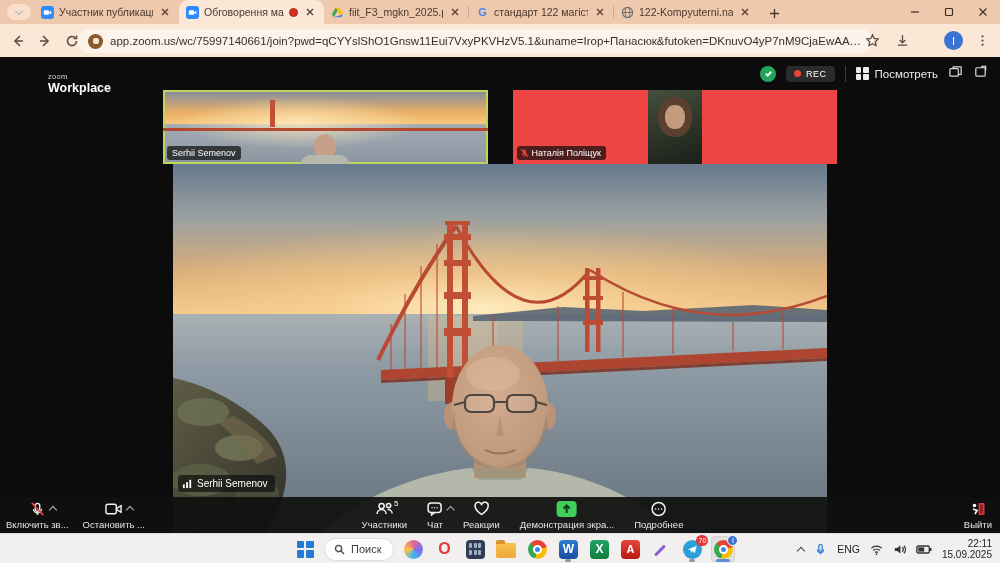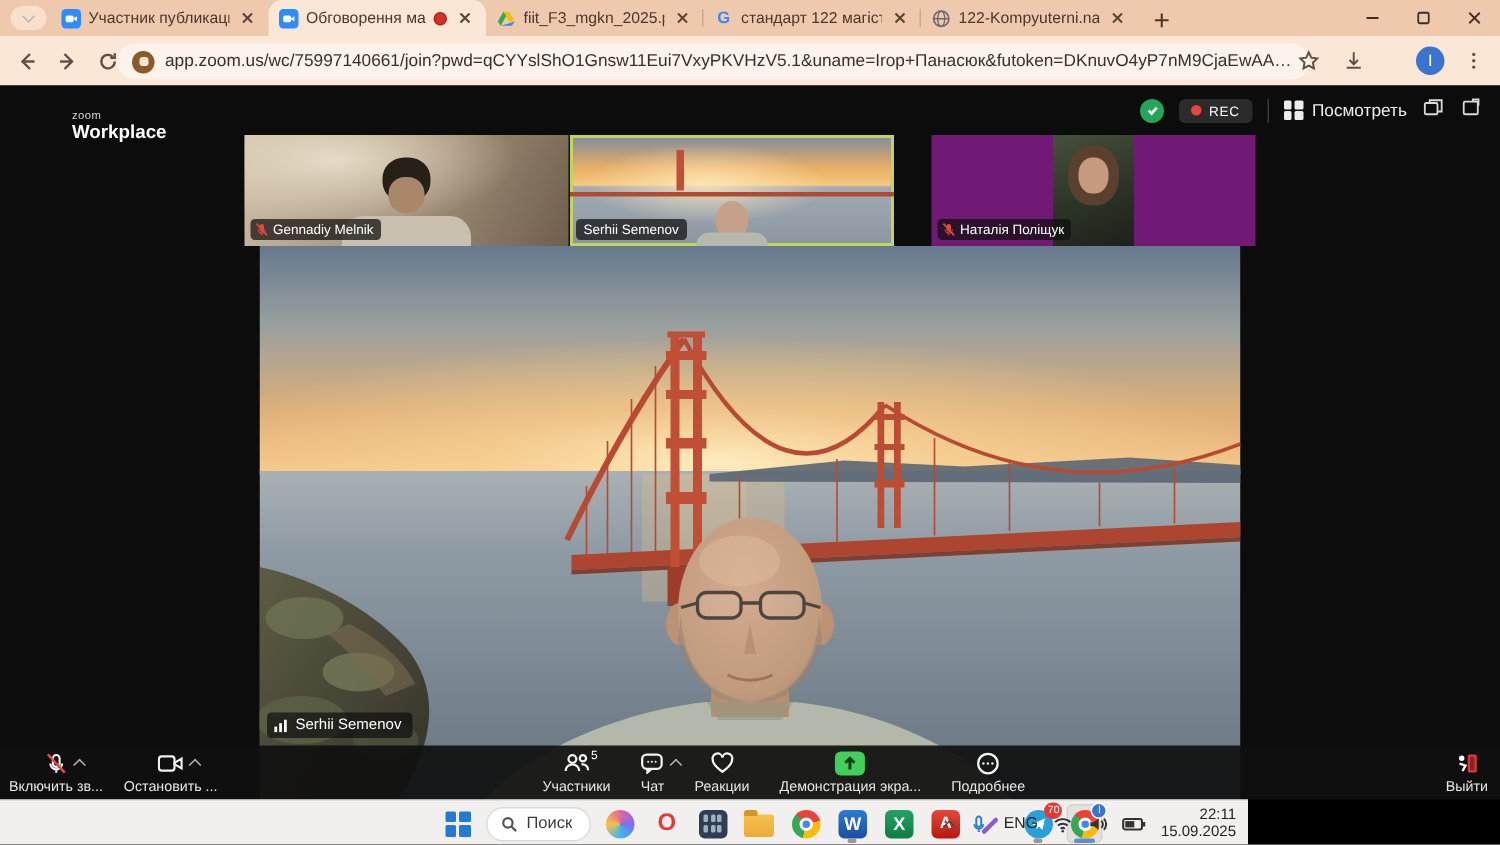--- a/index.html
+++ b/index.html
@@ -73,21 +73,21 @@
   .p3 { background: linear-gradient(100deg,#2a2416 0%,#c6a020 16%,#d9b02a 65%,#c79d1d 100%); }
   .p3 .hp { position:absolute; left:58%; margin-left:-20px; top:9px; width:36px; height:34px; border:5px solid #101010; border-radius:50%; border-bottom-color:transparent; }
   .p3 .face { position:absolute; left:58%; margin-left:-12px; top:22px; width:24px; height:28px; border-radius:46%; background:#a5795a; }
   .p3 .body { position:absolute; left:58%; transform:translateX(-50%); bottom:0; width:58px; height:16px; border-radius:12px 12px 0 0; background:#ece8dd; }
   .p4 { background: radial-gradient(ellipse at 42% 44%, rgba(255,236,190,.8), transparent 45%),
         linear-gradient(#7e8ba0 0%,#e8ae64 30%,#f6c87e 45%,#a2abb4 47%,#8b96a2 100%); box-shadow: inset 0 0 0 2px #c3d45e; }
   .p4 .tower { position:absolute; left:33%; top:14%; width:5px; height:27px; background:#c14f36; }
   .p4 .deck { position:absolute; left:0; right:0; top:51%; height:3px; background:#b5492f; }
   .p4 .head { position:absolute; left:50%; margin-left:-11px; bottom:4px; width:22px; height:26px; border-radius:50%; background:#c7a089; }
   .p4 .body { position:absolute; left:50%; transform:translateX(-50%); bottom:0; width:48px; height:9px; border-radius:10px 10px 0 0; background:#b5b9ac; }
-  .p5 { background:#701a75;margin-left:24px; }
+  .p5 { background:#ef4444;margin-left:24px; }
   .p5 .photo { position:absolute; left:50%; transform:translateX(-50%); top:0; width:54px; height:74px; background:linear-gradient(160deg,#45503c,#2a3125 60%,#1c211a); }
   .p5 .hair { position:absolute; left:50%; margin-left:-17px; top:7px; width:34px; height:40px; border-radius:46%; background:#5b4030; }
   .p5 .face { position:absolute; left:50%; margin-left:-10px; top:15px; width:20px; height:24px; border-radius:46%; background:#c59b80; }
 
   
   #stage { position:absolute; top:107px; left:173px; width:654px; height:369px; background:#000; }
   #stage svg.scene { display:block; width:654px; height:369px; }
   #speaker-label { position:absolute; left:5px; bottom:41px; display:flex; align-items:center; gap:4px; background:rgba(15,15,15,.72); color:#fff; font-size:10px; padding:3px 7px 3px 4px; border-radius:3px; }
   #speaker-label svg { width:11px; height:11px; }
 
@@ -99,21 +99,21 @@
   #zt-left { position:absolute; left:6px; top:0; height:36px; display:flex; gap:14px; }
   #zt-center { position:absolute; left:50%; transform:translateX(-43%); top:0; height:36px; display:flex; gap:20px; }
   #zt-right { position:absolute; right:8px; top:0; height:36px; display:flex; }
   .chev { width:6px; height:6px; border-left:1.5px solid #b5b5b5; border-top:1.5px solid #b5b5b5; transform:rotate(45deg); }
   .chev-side { position:absolute; top:7px; right:-11px; }
   .badge5 { position:absolute; top:2px; margin-left:24px; font-size:8px; color:#fff; }
   .share-ic { width:20px; height:16px; border-radius:4px; background:#3fcf5a; display:flex; align-items:center; justify-content:center; }
   .share-ic svg { width:10px; height:10px; stroke:#0c3d18; stroke-width:2; }
 
   
-  #taskbar { position:absolute; top:533px; left:0; width:832px; height:30px; background:#f2f0ef; border-top:1px solid #e2dfdd; }
+  #taskbar { position:absolute; top:533px; left:0; width:1000px; height:30px; background:#f2f0ef; border-top:1px solid #e2dfdd; }
   #tb-center { position:absolute; left:293px; top:0; height:30px; display:flex; align-items:center; gap:7px; }
   .tb-ic { width:24px; height:26px; display:flex; align-items:center; justify-content:center; position:relative; border-radius:4px; }
   .tb-ic.active-app { background:#e3e1e0; box-shadow:inset 0 0 0 1px #d5d2d0; }
   .run-line { position:absolute; bottom:0; left:50%; transform:translateX(-50%); width:6px; height:3px; border-radius:2px; background:#9a9794; }
   .run-line.blue { width:14px; background:#5a8fd6; }
   .win-ic { width:17px; height:17px; display:grid; grid-template-columns:1fr 1fr; gap:1.5px; }
   .win-ic i { background:#2479d4; border-radius:1px; }
   #tb-search { height:23px; border-radius:12px; background:#fff; border:1px solid #deDBd9; display:flex; align-items:center; gap:6px; padding:0 12px 0 9px; color:#3c3c3c; font-size:11px; }
   #tb-search svg { width:11px; height:11px; stroke:#555; stroke-width:1.6; fill:none; }
   .copilot { width:19px; height:19px; border-radius:50%; background:conic-gradient(#e5659a,#7a6ff0,#3fb6f0,#f7c14b,#e5659a); }
@@ -321,35 +321,20 @@
               <path d="M5.5 5 V3 H14 V11 H11"></path>
             </svg></span>
         <span class="lay-ic"><svg viewBox="0 0 16 16">
               <rect x="3" y="4" width="10" height="9" rx="1"></rect>
               <path d="M9.5 4 V2.5 H13.5 V7"></path>
             </svg></span>
       </div>
     </div>
 
     <div id="strip">
-      <div class="ptile p2">
-        <div class="hair"></div>
-        <div class="face"></div>
-        <div class="body"></div>
-        <div class="plabel">
-          <span class="micmute">
-              <svg viewBox="0 0 12 12">
-                <path d="M6 1.2 a2 2 0 0 1 2 2 V6 a2 2 0 0 1 -4 0 V3.2 a2 2 0 0 1 2 -2 Z" fill="#e8453c"></path>
-                <path d="M2.8 6 a3.2 3.2 0 0 0 6.4 0 M6 9.2 V11" stroke="#e8453c" stroke-width="1" fill="none"></path>
-                <line x1="1.3" y1="0.8" x2="10.7" y2="11.2" stroke="#e8453c" stroke-width="1.5"></line>
-              </svg>
-            </span>
-          <span>Gennadiy Melnik</span>
-        </div>
-      </div>
       <div class="ptile p4">
         <div class="tower"></div>
         <div class="deck"></div>
         <div class="head"></div>
         <div class="body"></div>
         <div class="plabel nomic">
           <span>Serhii Semenov</span>
         </div>
       </div>
       <div class="ptile p5">

